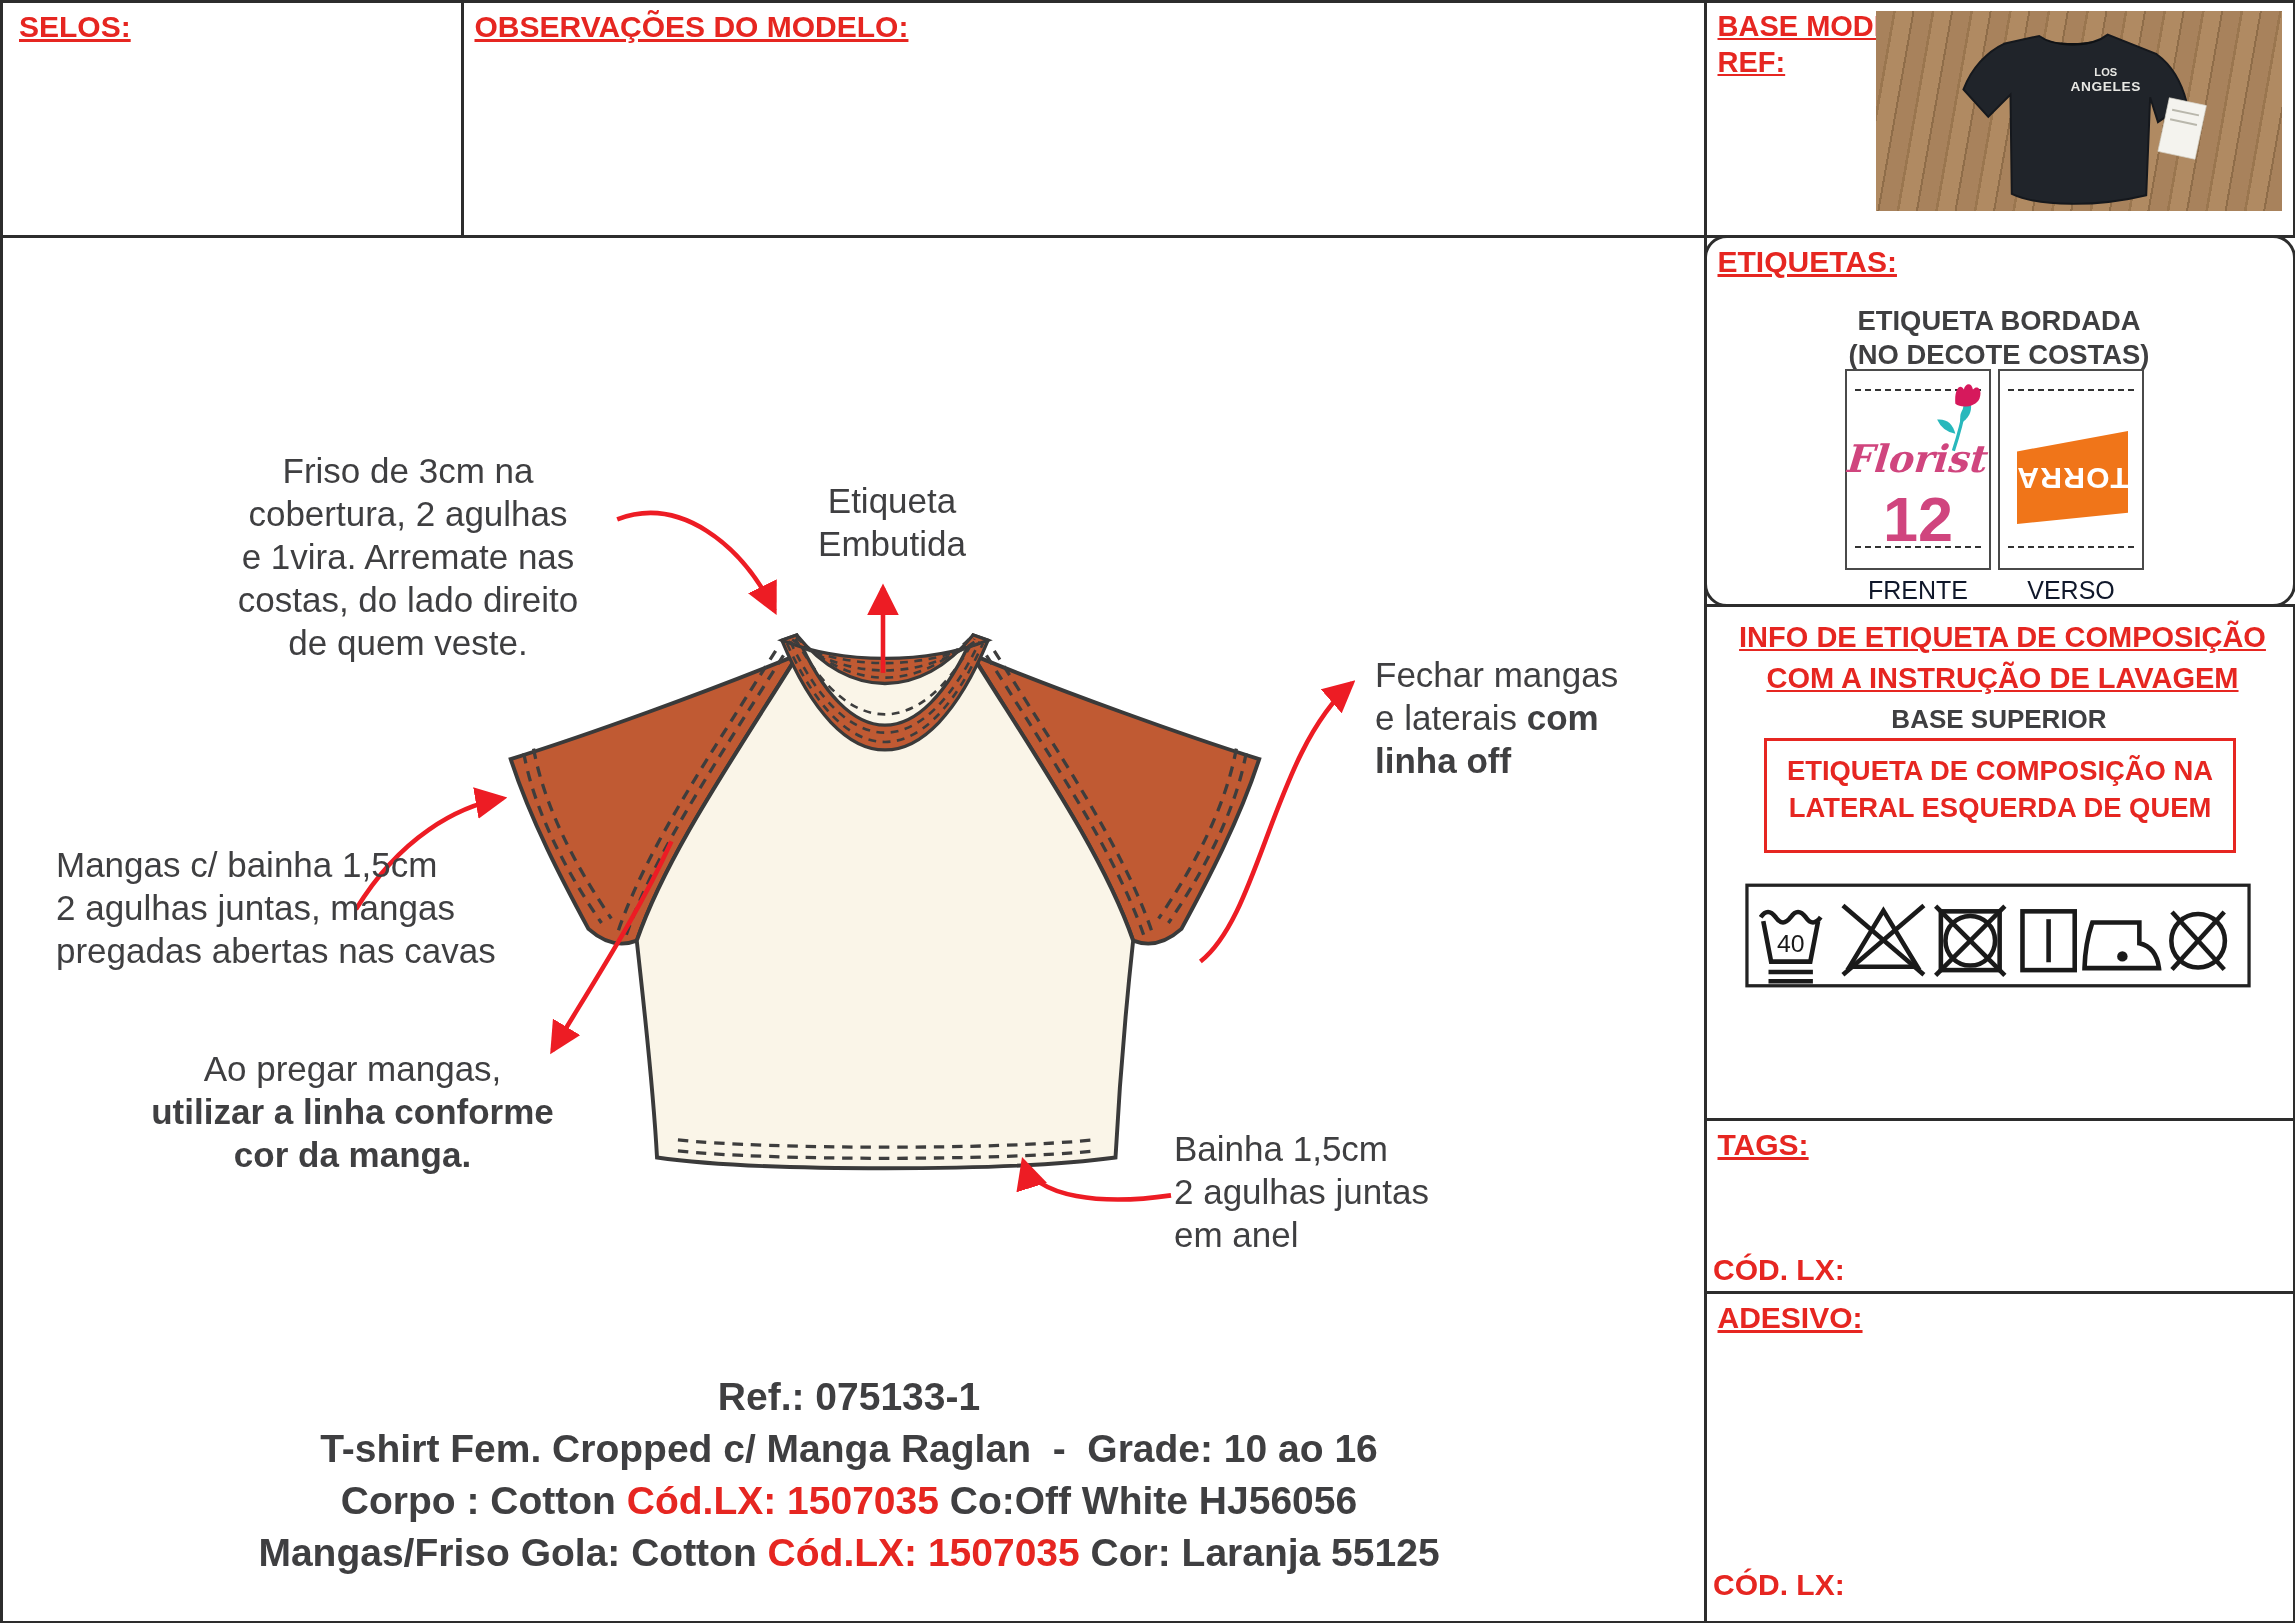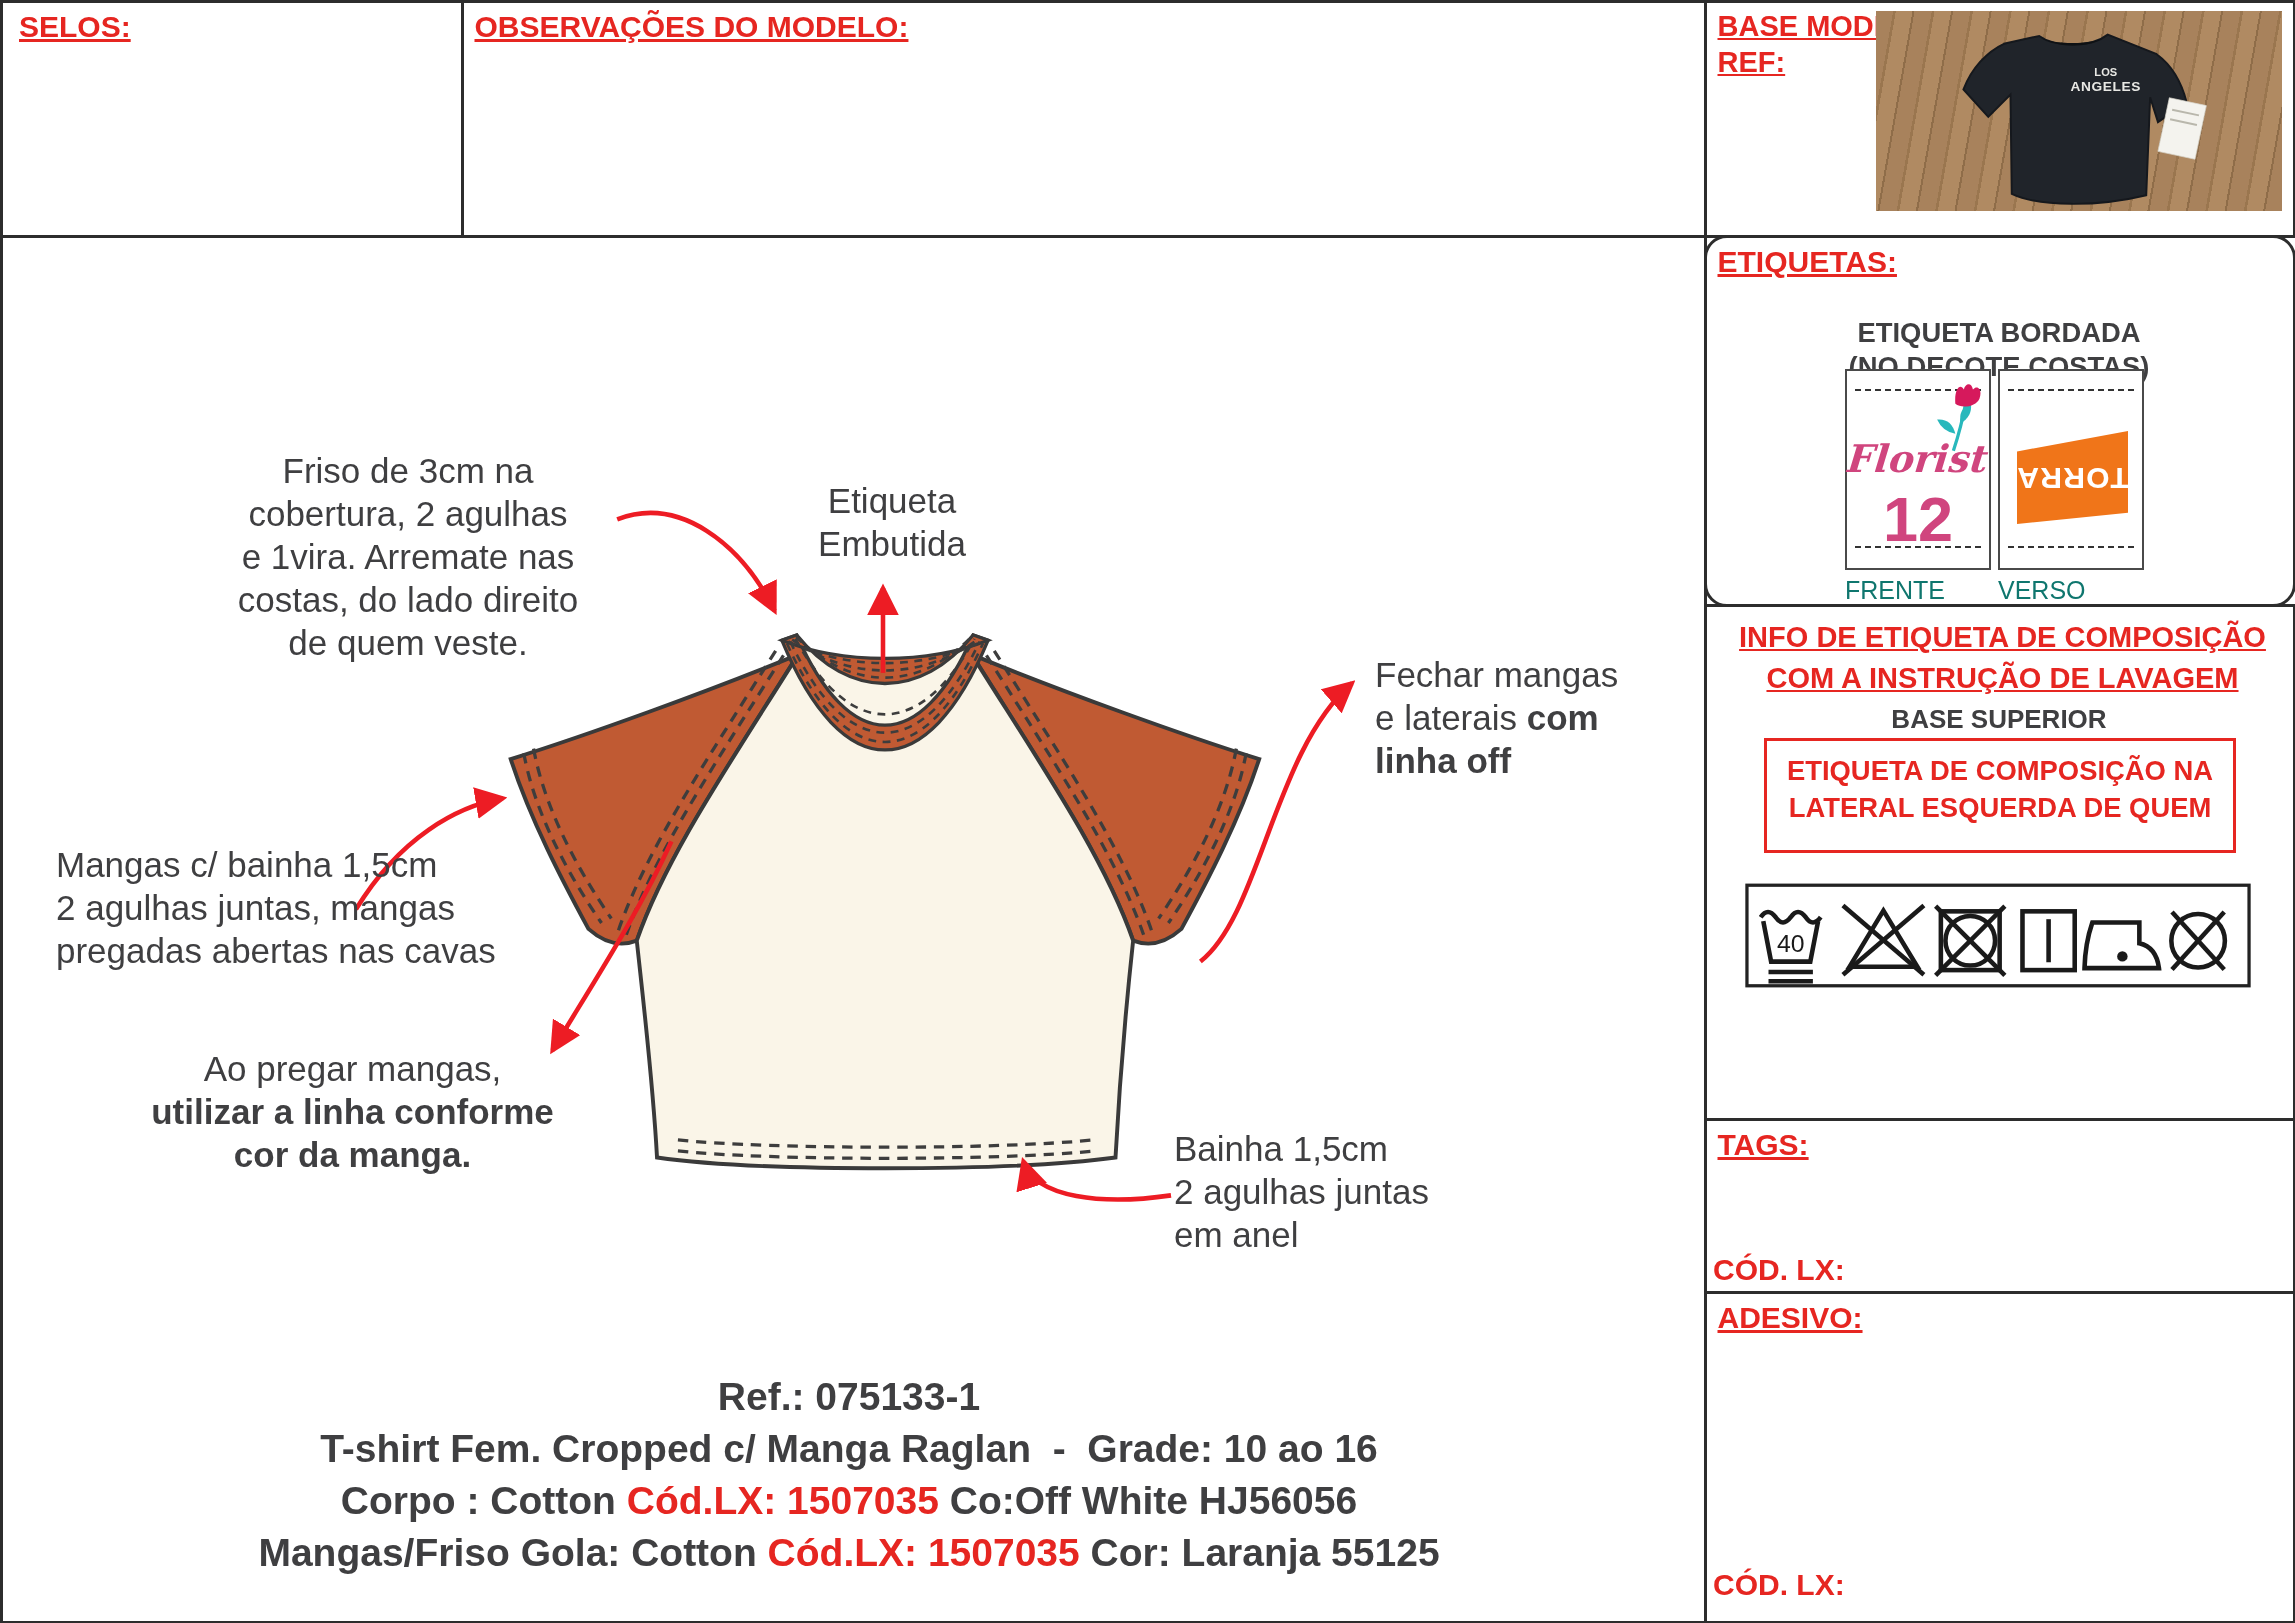--- a/index.html
+++ b/index.html
@@ -11,21 +11,21 @@
   .cell { position:absolute; border:3.3px solid #2d2d2d; background:#ffffff; }
   .red-h {
     color:#e62621; font-weight:bold; text-decoration:underline;
     font-size:30px; letter-spacing:0px;
   }
   .pad { padding:6.5px 10.5px; }
   .prelines { white-space:pre-line; }
   .annot { position:absolute; font-size:35px; line-height:43px; color:#3f3f41; }
   .center { text-align:center; }
   .spec-line { white-space:pre-wrap; }
-  .caption-blue { position:absolute; font-size:25px; color:#0f766e; }
+  .caption-blue { position:absolute; font-size:25px; color:#0f172a; text-align:center; }
   .label-box { position:absolute; width:146px; height:201px; border:2px solid #4a4a4a; background:#fff; }
   .stitch-dash { position:absolute; left:7.8px; right:7.8px; border-top:2.6px dashed #333; }
   .florist-word {
     position:absolute; left:0; right:0; top:65px; text-align:center;
     font-family:"DejaVu Serif", serif; font-style:italic; font-weight:bold;
     font-size:38px; color:#d0457e; transform:skewX(-6deg);
   }
   .florist-num {
     position:absolute; left:0; right:0; top:112px; text-align:center;
     font-size:63px; font-weight:bold; color:#d0457e;
@@ -78,21 +78,21 @@
       <rect x="440" y="138" width="58" height="84" fill="#f4f3ee" stroke="#d8d6cc"></rect>
       <line x1="448" y1="155" x2="490" y2="155" stroke="#b9b7ac" stroke-width="3"></line>
       <line x1="448" y1="170" x2="490" y2="170" stroke="#b9b7ac" stroke-width="3"></line>
     </g>
   </svg>
 </div>
 
 <div class="cell pad" style="left:1704px;top:235px;width:592px;height:372px;border-radius:23px;">
   <span class="red-h">ETIQUETAS:</span>
 </div>
-<div style="position:absolute;left:1764px;top:304px;width:470px;text-align:center;font-size:27.4px;font-weight:bold;line-height:34px;color:#3f3f41;margin-top:12px;">
+<div style="position:absolute;left:1764px;top:304px;width:470px;text-align:center;font-size:27.4px;font-weight:bold;line-height:34px;color:#3f3f41;">
   <div>ETIQUETA BORDADA</div>
   <div>(NO DECOTE COSTAS)</div>
 </div>
 
 <div class="label-box" style="left:1845px;top:369px;">
   <div class="stitch-dash" style="top:18.3px;"></div>
   <div class="stitch-dash" style="bottom:19.6px;"></div>
   <svg style="position:absolute;left:77px;top:11.8px;" width="64" height="73" viewBox="0 0 98 112">
     <path d="M45,104 C55,74 60,52 64,30" stroke="#28b8bc" stroke-width="5" fill="none"></path>
     <path d="M48,78 q-20,-4 -28,-22 q 22,-2 28,22 Z" fill="#28b8bc"></path>

